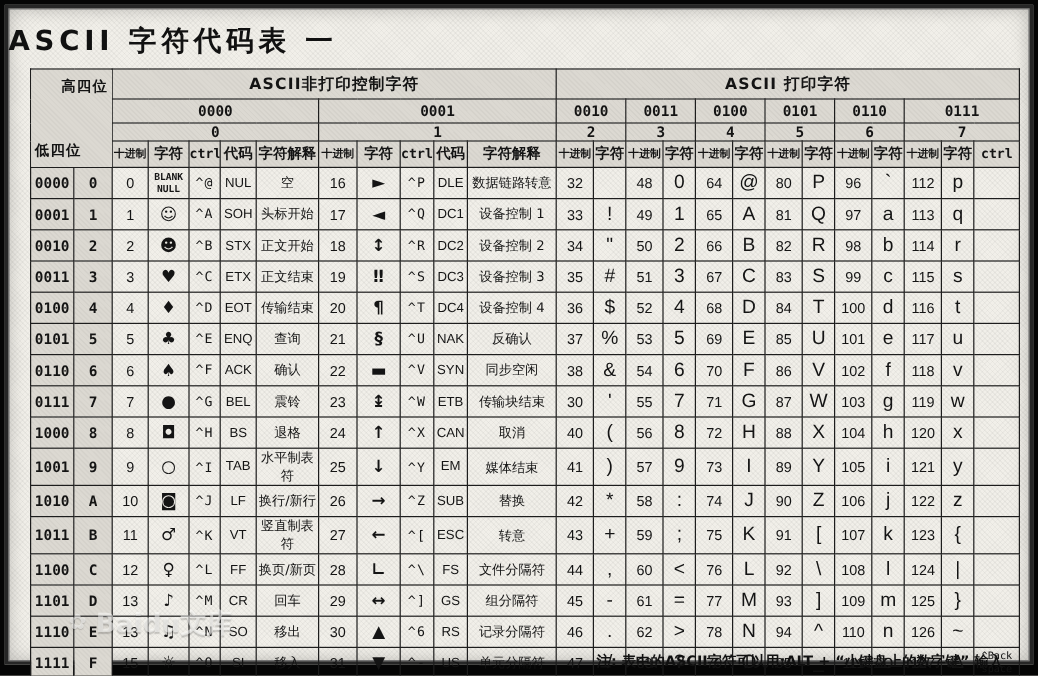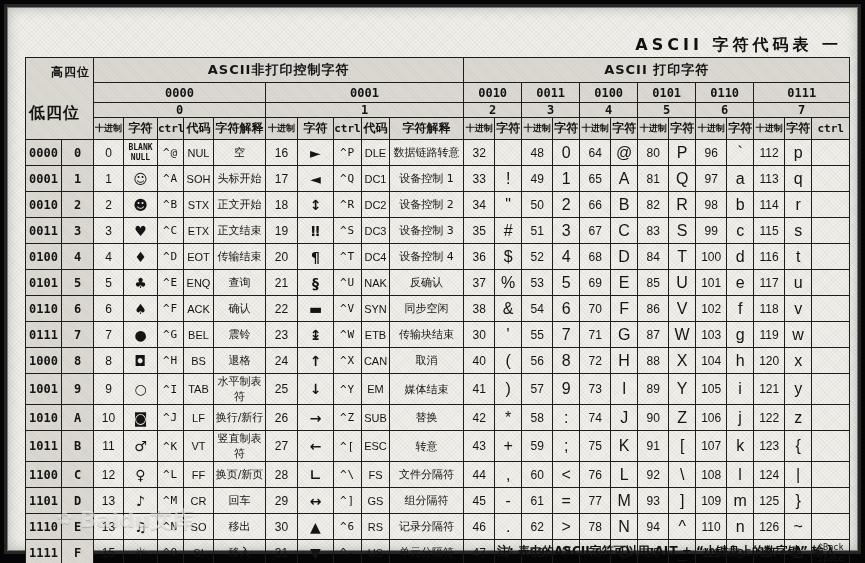--- a/index.html
+++ b/index.html
@@ -13,22 +13,22 @@
   .paper{
     position:relative;width:100%;height:100%;box-sizing:border-box;
     border:3px solid #262626;
     background-color:#f1efe9;
     background-image:
       repeating-linear-gradient(45deg, rgba(0,0,0,0.035) 0 1px, transparent 1px 3px),
       repeating-linear-gradient(-45deg, rgba(0,0,0,0.028) 0 1px, transparent 1px 3px);
     box-shadow:inset 0 0 0 1px #777, inset 0 0 14px rgba(0,0,0,0.25);
   }
   .title{
-    position:absolute;left:0;right:0;top:12px;margin:16px;
-    text-align:right;font-size:16px;font-weight:bold;letter-spacing:4px;color:#111;
+    position:absolute;left:0;right:0;top:12px;margin:0;
+    text-align:left;font-size:23px;font-weight:bold;letter-spacing:4px;color:#111;
     font-family:"DejaVu Sans",sans-serif;
   }
   table.ascii{
     position:absolute;left:18px;top:50px;width:824px;
     border-collapse:collapse;table-layout:fixed;
     color:#141414;
   }
   .ascii th,.ascii td{
     border:1px solid #1d1d1d;text-align:center;vertical-align:middle;
     padding:0;overflow:hidden;
@@ -45,21 +45,21 @@
   .h-small{font-size:9px !important;letter-spacing:0}
   .h-ctrl{font-size:11px !important;font-family:"DejaVu Sans Mono",monospace}
   th.corner{
     position:relative;
     background-image:
       linear-gradient(to bottom right, transparent calc(50% - 0.8px), #1d1d1d calc(50% - 0.8px), #1d1d1d calc(50% + 0.8px), transparent calc(50% + 0.8px)),
       repeating-linear-gradient(45deg, rgba(0,0,0,0.04) 0 1px, transparent 1px 3px);
     margin-left: 42px;
   }
   th.corner .hi{position:absolute;top:6px;right:3px;font-size:12px}
-  th.corner .lo{position:absolute;bottom:15px;left:3px;font-size:16px}
+  th.corner .lo{position:absolute;bottom:5px;left:3px;font-size:12px}
   tbody td{height:25px;background:transparent}
   tbody td.rowhead{
     background-color:#dcd9d2;
     background-image:repeating-linear-gradient(45deg, rgba(0,0,0,0.04) 0 1px, transparent 1px 3px);
     font-family:"DejaVu Sans Mono",monospace;font-size:12px;font-weight:bold;
   }
   td.dec{font-family:"Liberation Sans",sans-serif;font-size:12px}
   td.glyph{font-size:14px;font-weight:bold;font-family:"DejaVu Sans",sans-serif;line-height:1}
   td.glyph.multiline{font-family:"DejaVu Sans Mono",monospace;font-size:8px;font-weight:bold;white-space:pre-line;line-height:1.2}
   td.ctrl{font-family:"DejaVu Sans Mono",monospace;font-size:11px;letter-spacing:1px}

